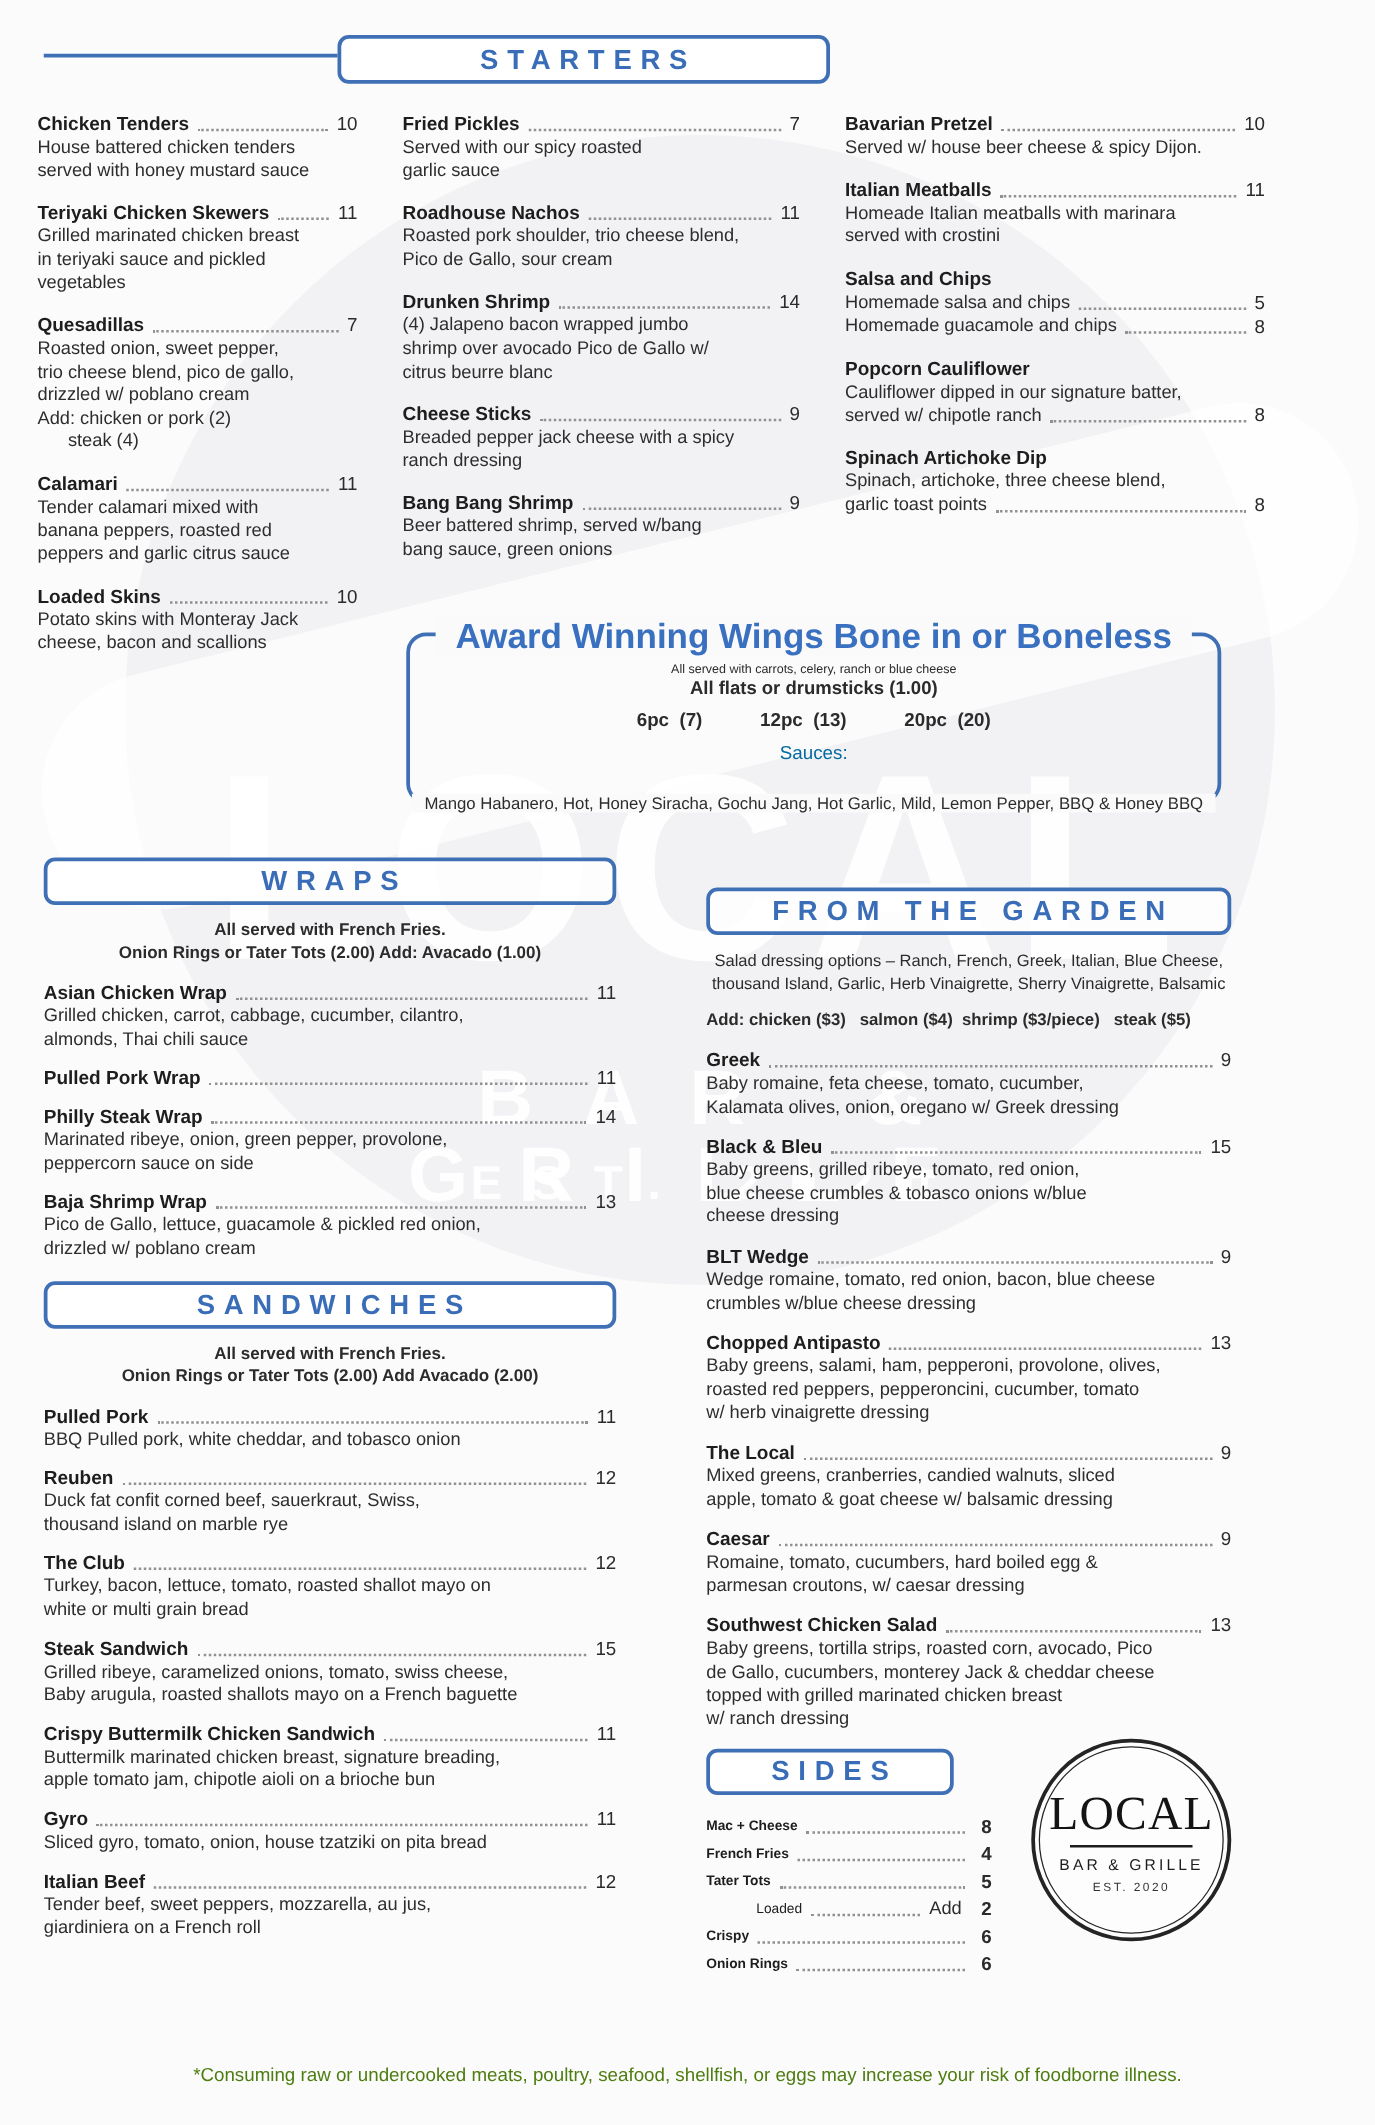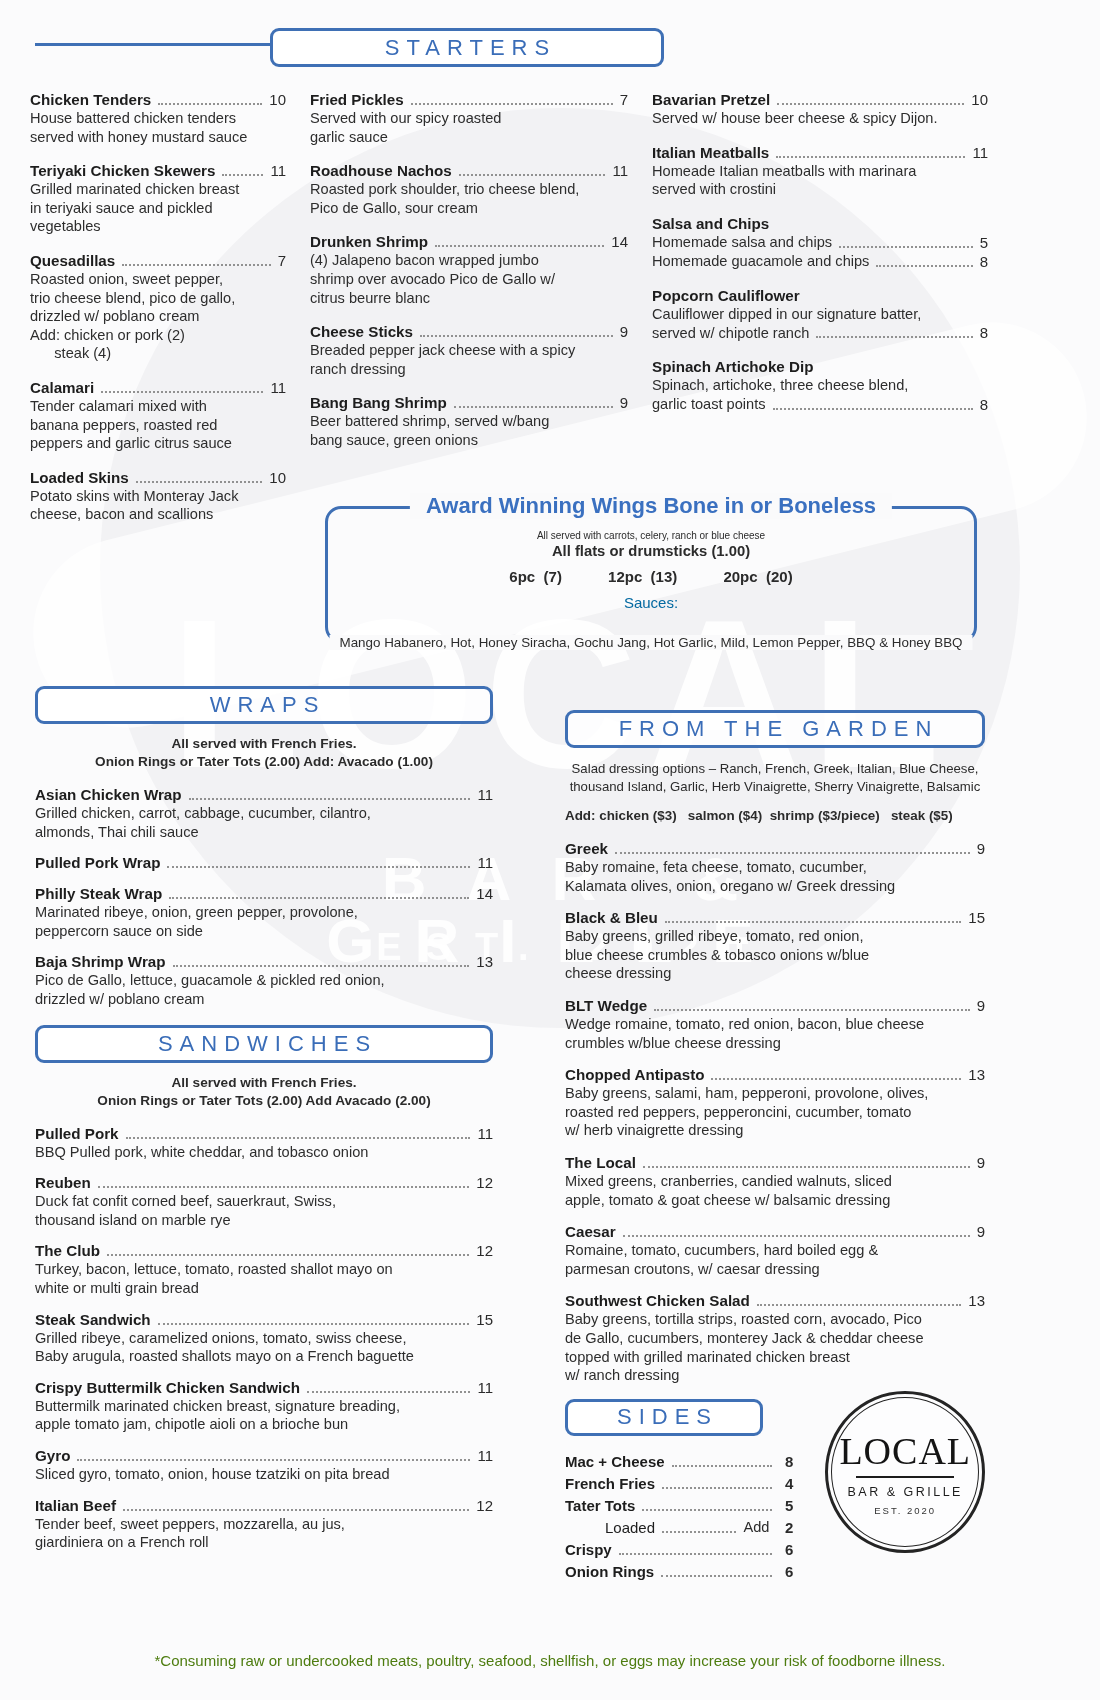--- a/index.html
+++ b/index.html
@@ -12,38 +12,38 @@
   .wm-circle{position:absolute;left:100px;top:108px;width:920px;height:920px;border-radius:50%;background:#f2f2f4;}
   .wm-swoosh{position:absolute;left:20px;top:430px;width:1080px;height:190px;background:rgba(255,255,255,.7);border-radius:95px;transform:rotate(-14deg);}
   .wm-text{position:absolute;left:130px;width:860px;text-align:center;font-weight:bold;color:rgba(255,255,255,.9);line-height:1;}
   .wm-local{top:588px;font-size:212px;letter-spacing:10px;}
   .wm-tagline{top:848px;font-size:62px;letter-spacing:40px;text-indent:40px;}
   .wm-est{top:928px;font-size:38px;letter-spacing:24px;text-indent:24px;}
   
   .section-box{
     border:3px solid #3f70b5;border-radius:9px;background:rgba(255,255,255,.85);
     display:flex;align-items:center;justify-content:center;
-    font-size:22px;font-weight:normal;letter-spacing:7px;text-indent:7px;color:#3a6db8;
+    font-size:22px;font-weight:bold;letter-spacing:7px;text-indent:7px;color:#3a6db8;
   }
   .starters-rule{position:absolute;left:35px;top:43px;width:235px;height:3px;background:#3f70b5;}
   .box-starters{position:absolute;left:270px;top:28px;width:388px;height:33px;}
   
   .row{display:flex;align-items:flex-end;}
   .iname{font-weight:bold;font-size:15.2px;line-height:19px;color:#1d1d1d;white-space:nowrap;}
   .leader{flex:1 1 auto;min-width:12px;border-bottom:2px dotted #919191;margin:0 7px 4px 7px;}
   .price{font-size:15px;line-height:19px;white-space:nowrap;}
   .addlbl{font-size:14.6px;line-height:19px;margin-right:10px;}
   .desc{font-size:14.6px;line-height:18.6px;color:#2d2d2d;}
   .item{margin-bottom:15px;}
   .subrow .dtext{white-space:nowrap;}
   
-  .starters-cols{position:absolute;left:30px;top:90px;width:958px;display:grid;grid-template-columns:256px 318px 336px;column-gap:24px;}
+  .starters-cols{position:absolute;left:30px;top:90px;width:958px;display:grid;grid-template-columns:256px 318px 336px;column-gap:36px;}
   
   .wings-box{position:absolute;left:325px;top:506px;width:646px;height:131px;border:3px solid #3f70b5;border-radius:16px;}
-  .wings-title{position:absolute;top:-16px;left:50%;transform:translateX(-50%);background:#fafafb;padding:0 16px;font-size:22px;font-weight:bold;color:#3a70c0;white-space:nowrap;}
+  .wings-title{position:absolute;top:-16px;left:50%;transform:translateX(-50%);background:#fafafb;padding:0 16px;font-size:28px;font-weight:bold;color:#3a70c0;white-space:nowrap;}
   .wings-body{text-align:center;padding-top:21px;}
   .wings-line1{font-size:10px;margin-bottom:2px;}
   .wings-line2{font-size:14.8px;font-weight:bold;margin-bottom:9px;}
   .wings-sizes{font-size:15px;font-weight:bold;}
   .wings-sizes span{margin:0 21px;}
   .wings-sauces-label{margin-top:9px;font-size:15px;font-weight:normal;color:#0369a1;text-align:center;}
   .wings-sauces{position:absolute;bottom:-10px;left:50%;transform:translateX(-50%);background:#fafafb;padding:0 10px;font-size:13.4px;color:#2d2d2d;white-space:nowrap;}
   
   .left-col{position:absolute;left:35px;top:686px;width:458px;}
   .right-col{position:absolute;left:565px;top:710px;width:420px;}
@@ -53,21 +53,21 @@
   .garden-addons{font-size:13.4px;font-weight:bold;margin:12px 0 16px;}
   .sandwiches-hdr{margin-top:16px;}
   .left-col .item{margin-bottom:12px;}
   .right-col .item{margin-bottom:13px;}
   
   .bottom-row{display:flex;margin-top:14px;}
   .sides-block{width:232px;}
   .box-sides{width:192px;height:31px;margin-bottom:16px;}
   .sides-items .item{margin-bottom:3px;}
   .sides-items .price{font-weight:bold;min-width:14px;text-align:right;}
-  .sides-items .iname{font-size:15px;text-align:center;}
+  .sides-items .iname{font-size:11px;text-align:center;}
   .item.plain .iname{font-weight:400;margin-left:40px;}
   .logo{margin-left:32px;margin-top:-8px;width:156px;height:156px;border-radius:50%;border:3px solid #242424;position:relative;display:flex;flex-direction:column;align-items:center;justify-content:center;background:rgba(255,255,255,.5);}
   .logo::before{content:"";position:absolute;inset:3px;border:1.5px solid #242424;border-radius:50%;}
   .logo-name{font-family:"Liberation Serif",serif;font-size:38px;color:#141414;letter-spacing:1px;line-height:1;margin-top:4px;}
   .logo-divider{width:98px;height:2px;background:#1c1c1c;margin:6px 0 7px;}
   .logo-tag{font-size:12.5px;letter-spacing:2.5px;color:#1d1d1d;}
   .logo-est{font-size:9.5px;letter-spacing:2px;color:#333;margin-top:6px;}
   
   .footer{position:absolute;left:0;right:0;top:1652px;text-align:center;font-size:15px;color:#4d7c0f;}
 </style>

